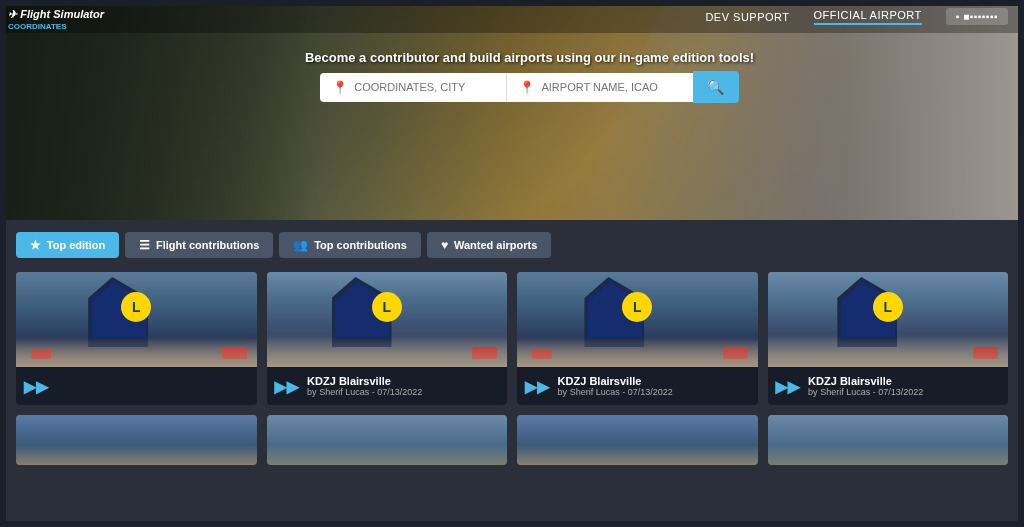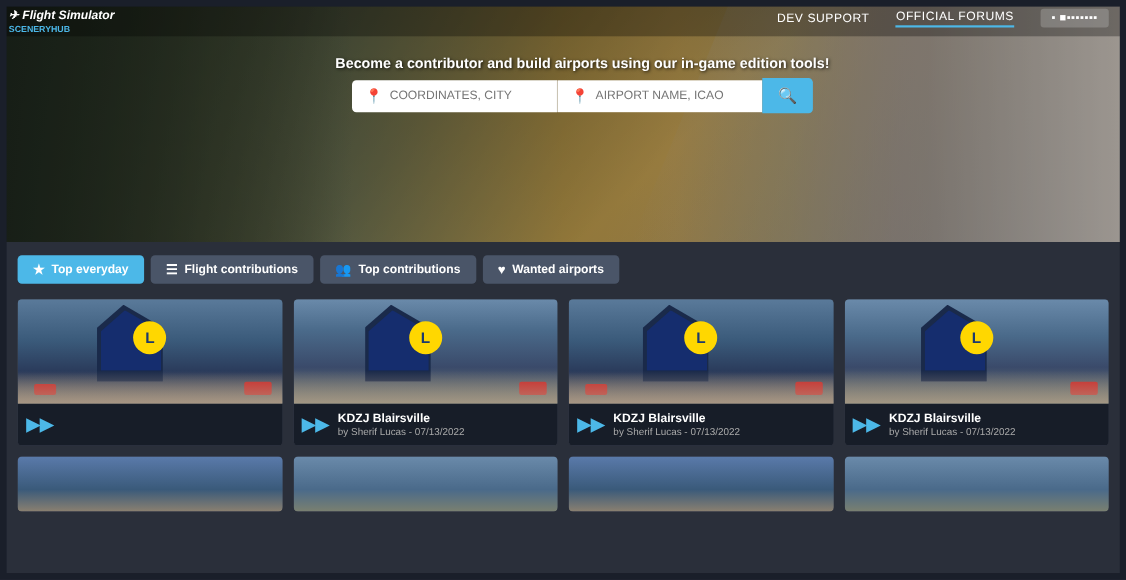--- a/index.html
+++ b/index.html
@@ -415,26 +415,26 @@
 <div class="header">
   <div class="header-bg"></div>
   <div class="plane-silhouette"></div>
   <div class="airport-left"></div>
   <div class="header-overlay"></div>
 
   <div class="top-nav">
     <div class="logo-area">
       <div>
         <span class="logo-text" style="font-style:italic; font-size:11px; color:white;">✈ Flight Simulator</span>
-        <span class="logo-sub">SCENERYHUB</span>
+        <span class="logo-sub">COORDINATES</span>
       </div>
     </div>
     <div class="nav-links">
       <span class="nav-link">DEV SUPPORT</span>
-      <span class="nav-link active">OFFICIAL FORUMS</span>
+      <span class="nav-link active">OFFICIAL AIRPORT</span>
       <span class="nav-user nav-link">▪ ■▪▪▪▪▪▪▪</span>
     </div>
   </div>
 
   <div class="header-content">
     <p class="header-tagline">Become a contributor and build airports using our in-game edition tools!</p>
 
     <div class="search-bar">
       <div class="search-input-wrap">
         <span class="search-icon-pin">📍</span>
@@ -447,21 +447,21 @@
       <button class="search-btn">🔍</button>
     </div>
   </div>
 </div>
 
 <div class="main-content">
 
   <div class="tabs">
     <div class="tab active">
       <span class="tab-icon">★</span>
-      <span>Top everyday</span>
+      <span>Top edition</span>
     </div>
     <div class="tab inactive">
       <span class="tab-icon">☰</span>
       <span>Flight contributions</span>
     </div>
     <div class="tab inactive">
       <span class="tab-icon">👥</span>
       <span>Top contributions</span>
     </div>
     <div class="tab inactive">

